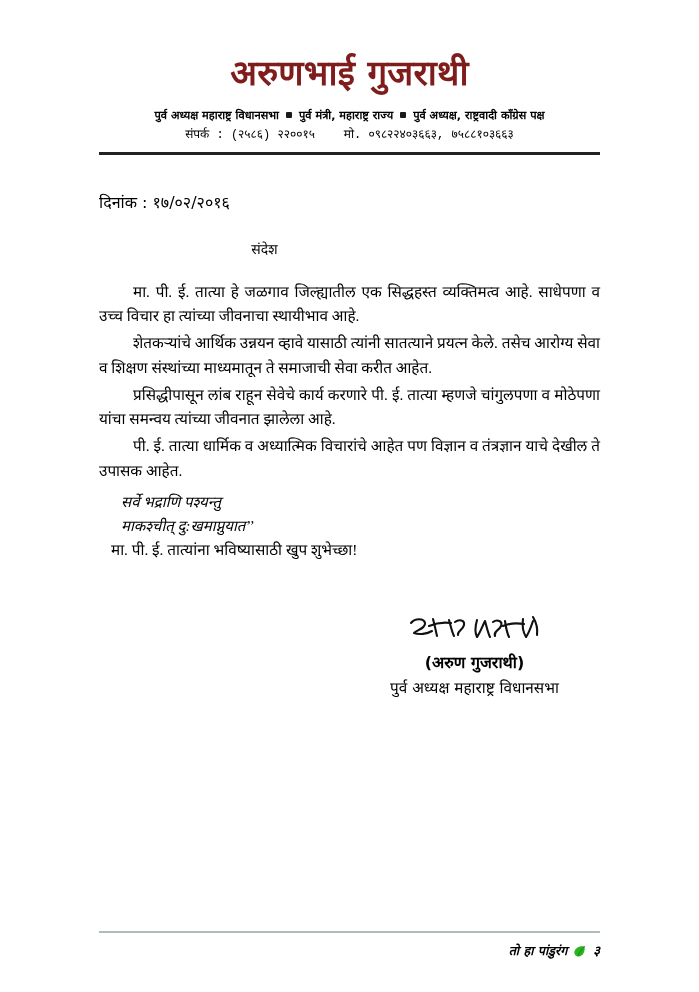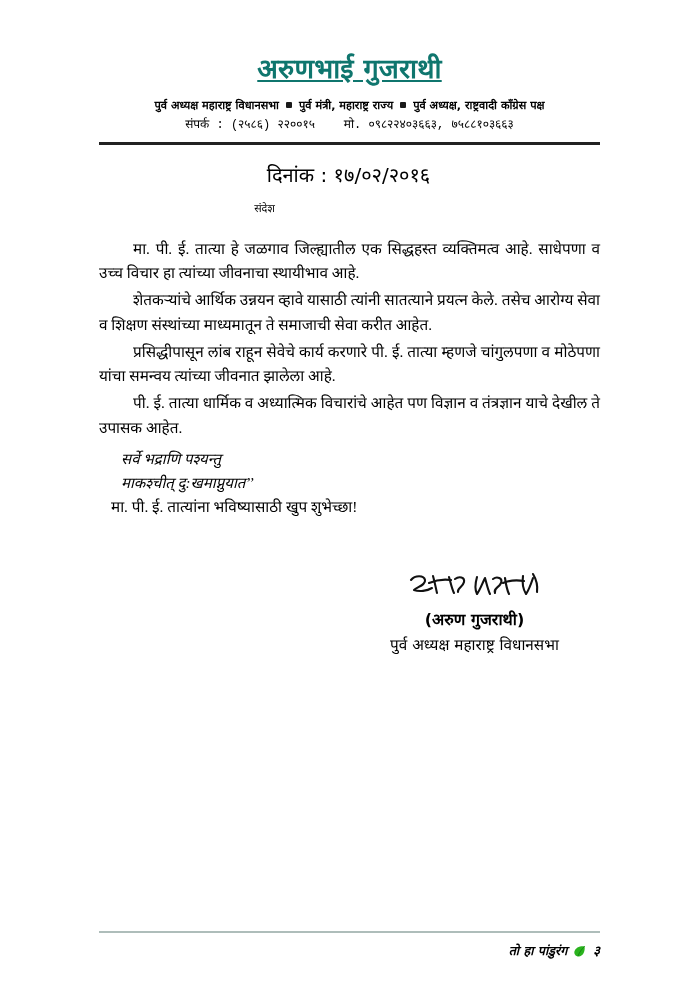--- a/index.html
+++ b/index.html
@@ -26,25 +26,24 @@
   }
 
   
   .letterhead {
     padding-top: 52px;
     text-align: center;
   }
   .letterhead-name {
     font-family: "DejaVu Sans", "Liberation Sans", sans-serif;
     font-weight: bold;
-    font-size: 27px;
+    font-size: 35px;
     line-height: 1.25;
     letter-spacing: 0.2px;
-    color: #0f766e;
-    text-decoration: underline;
+    color: #7f1d1d;
   }
   .letterhead-roles {
     margin-top: 13px;
     font-family: "DejaVu Sans", "Liberation Sans", sans-serif;
     font-weight: bold;
     font-size: 11.2px;
     line-height: 1.2;
     white-space: nowrap;
   }
   .role-sep {
@@ -65,33 +64,33 @@
   }
   .rule-head {
     margin-top: 9px;
     height: 3px;
     background: #222222;
     width: 100%;
   }
 
   
   .date-line {
-    margin-top: 16px;
-    text-align: center;
-    font-family: "DejaVu Sans", "Liberation Sans", sans-serif;
-    font-size: 20px;
+    margin-top: 36px;
+    text-align: left;
+    font-family: "DejaVu Sans", "Liberation Sans", sans-serif;
+    font-size: 16px;
     padding-right: 2px;
   }
 
   
   .subject {
-    margin-top: 12px;
-    text-align: center;
-    font-family: "DejaVu Sans", "Liberation Sans", sans-serif;
-    font-size: 11px;
+    margin-top: 26px;
+    text-align: center;
+    font-family: "DejaVu Sans", "Liberation Sans", sans-serif;
+    font-size: 14px;
     font-weight: normal;
     padding-right: 170px;
   }
 
   
   .body-copy {
     margin-top: 22px;
     font-family: Liberation Serif, serif;
     font-size: 15.3px;
     line-height: 1.62;

